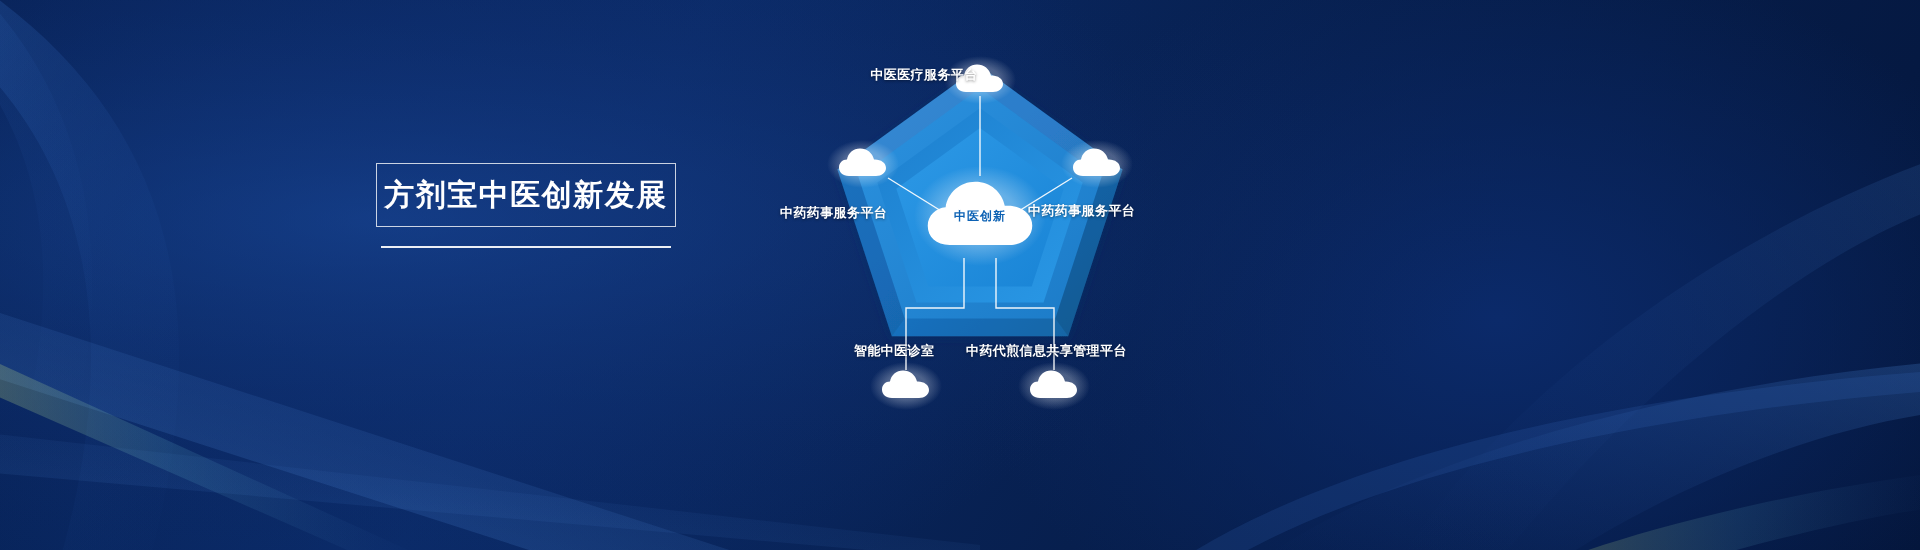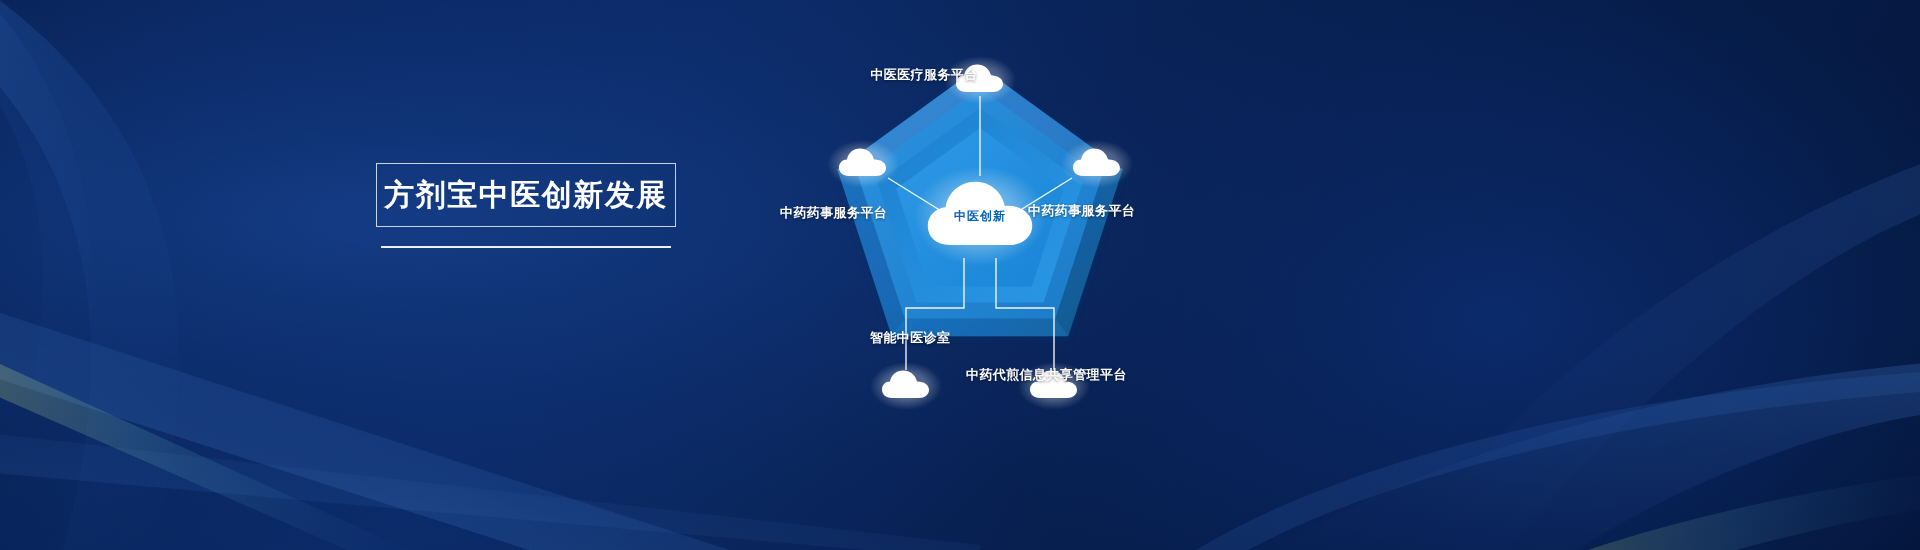--- a/index.html
+++ b/index.html
@@ -80,22 +80,22 @@
     color: #ffffff;
     font-size: 13px;
     font-weight: bold;
     letter-spacing: 0.4px;
     white-space: nowrap;
     text-shadow: 0 1px 3px rgba(0,0,0,0.45);
   }
   .lbl-top    { left: 144px; top: 48px; transform: translateX(-50%); }
   .lbl-left   { left: 0px;   top: 186px; }
   .lbl-right  { left: 248px; top: 184px; }
-  .lbl-bl     { left: 74px;  top: 311px; margin-left: 16px; }
-  .lbl-br     { left: 186px; top: 348px; }
+  .lbl-bl     { left: 74px;  top: 324px; }
+  .lbl-br     { left: 186px; top: 324px; }
 
   .center-label {
     position: absolute;
     left: 200px;
     top: 198px;
     transform: translate(-50%, -50%);
     color: #0d62b4;
     font-size: 12px;
     font-weight: bold;
     letter-spacing: 1px;

